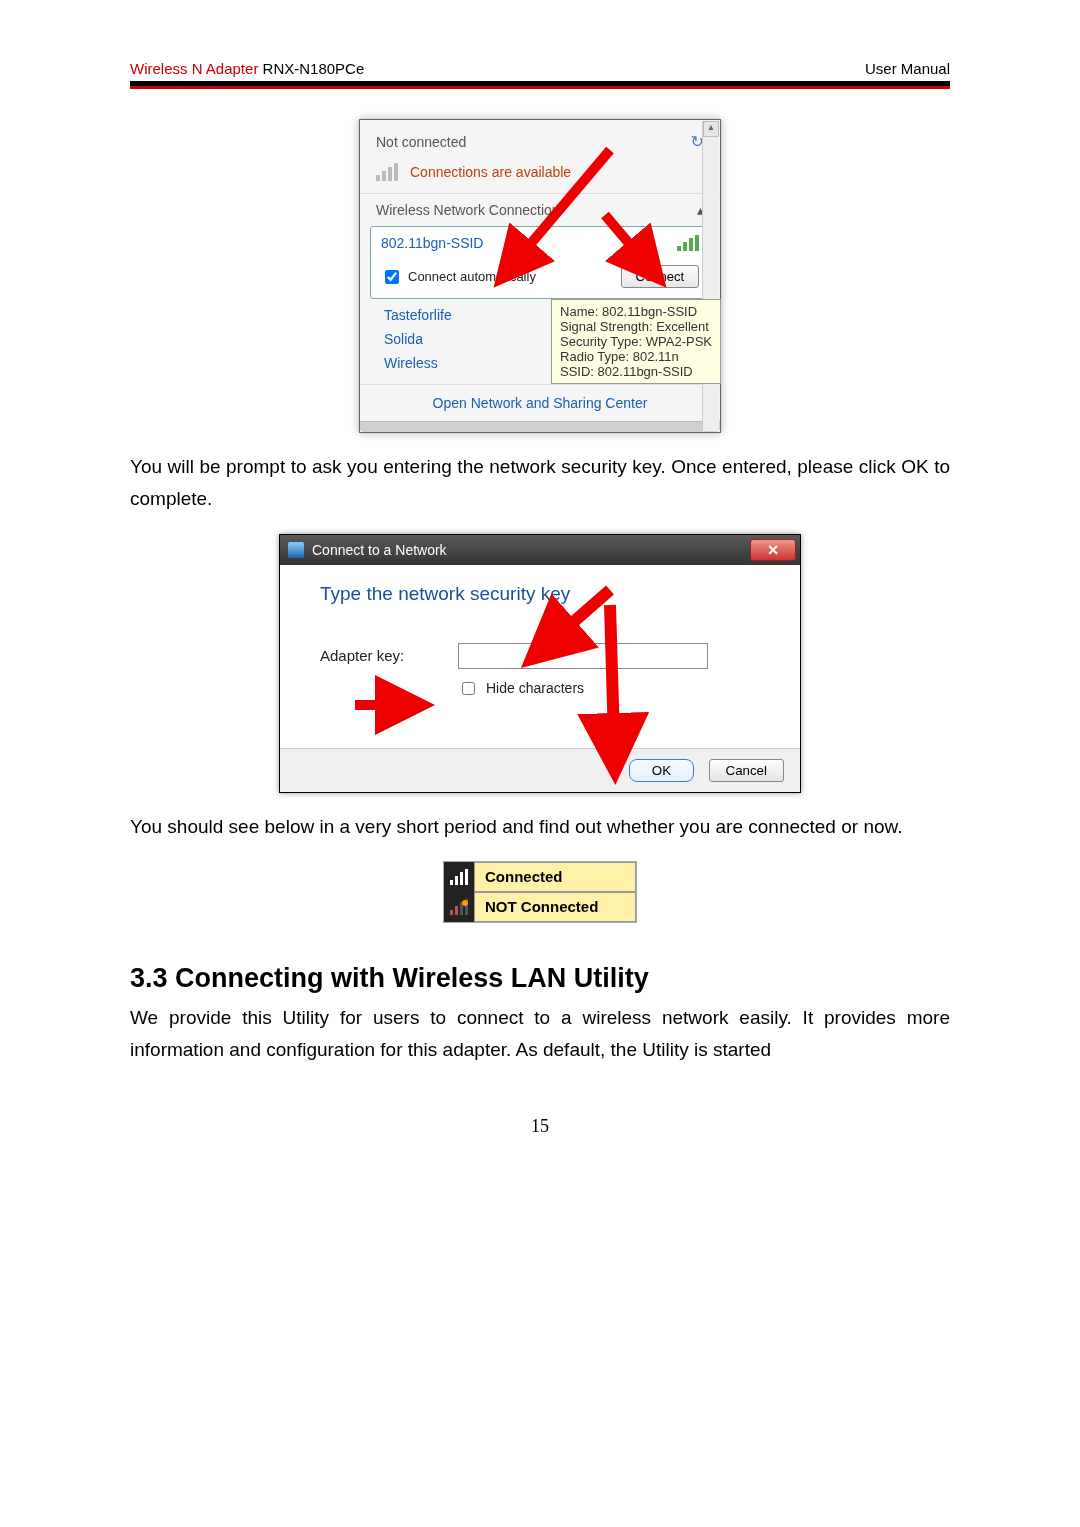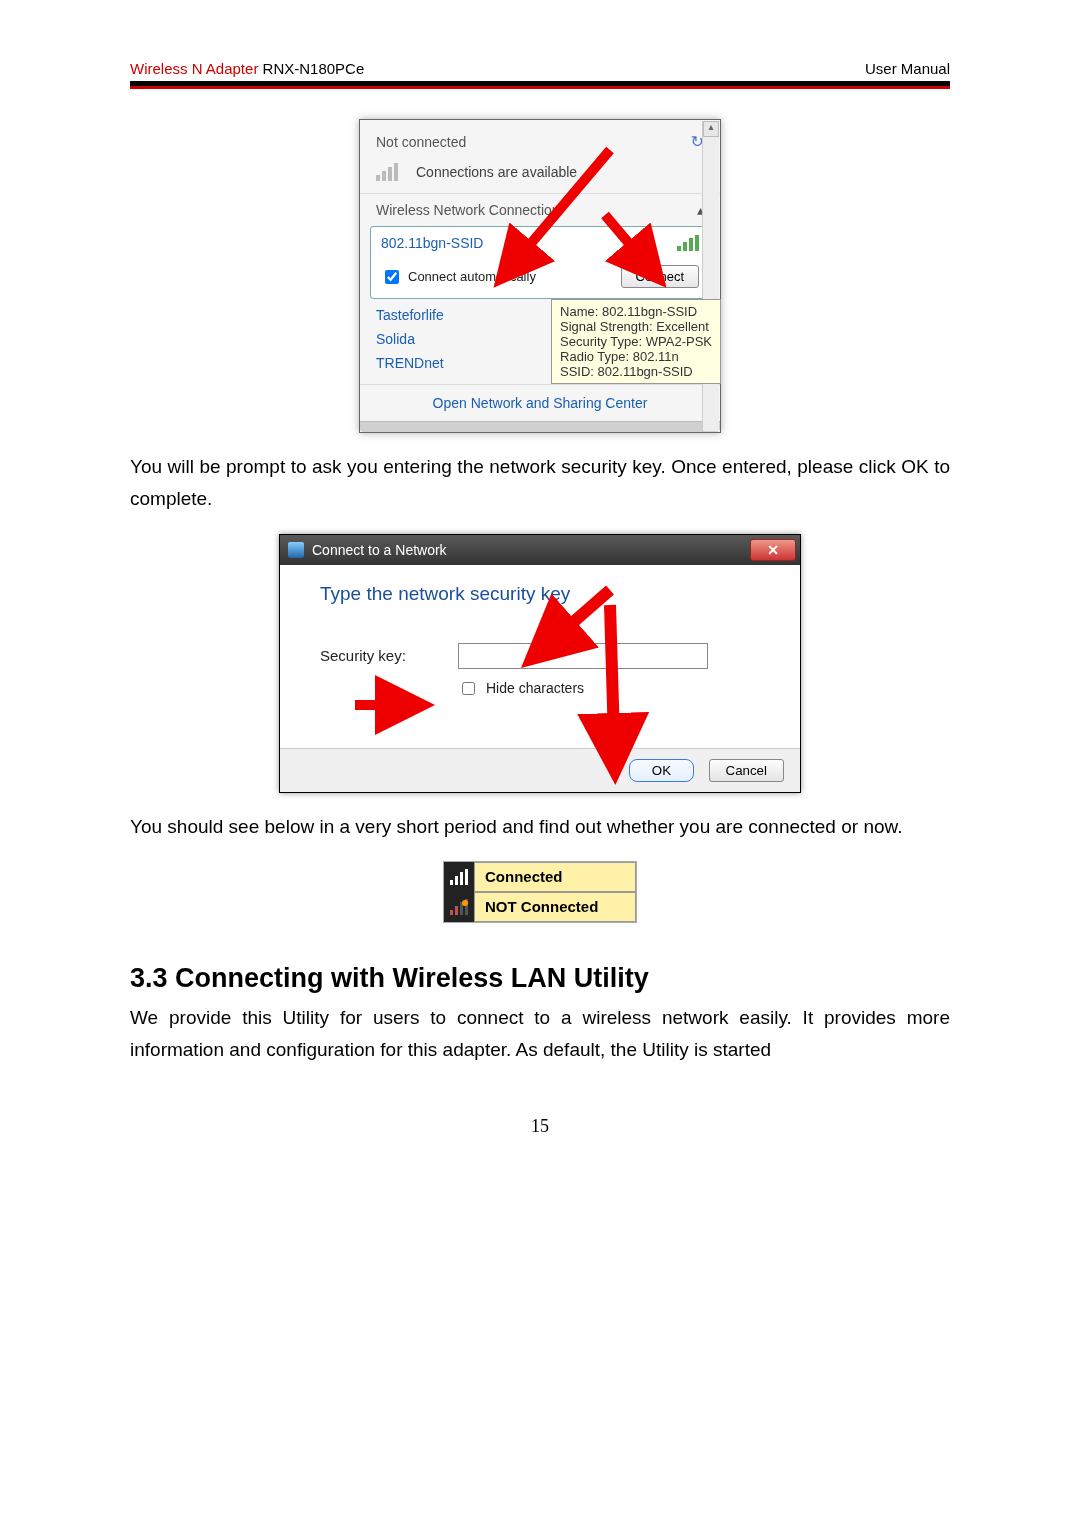--- a/index.html
+++ b/index.html
@@ -50,35 +50,35 @@
     background: #f5f5f5;
     border: 1px solid #666;
     box-shadow: 0 0 8px rgba(0,0,0,.3);
     font-size: 14px;
     text-align: left;
     position: relative;
   }
   .win-flyout .pad { padding: 12px 16px; }
   .win-flyout .sep { height: 1px; background: #ddd; }
   .notconn { display:flex; justify-content:space-between; align-items:center; color:#555; }
-  .avail-row { display:flex; align-items:center; gap:18px; margin-top:12px; color:#404040; }
+  .avail-row { display:flex; align-items:center; gap:12px; margin-top:12px; color:#c2410c; }
   .sub-hdr { display:flex; justify-content:space-between; color:#555; padding: 8px 16px; }
   .ssid-box { margin: 0 10px; background:#fff; border:1px solid #7aa; border-radius:3px; }
   .ssid-top { display:flex; justify-content:space-between; padding:8px 10px; color:#1a5fb4; }
   .ssid-bot { display:flex; justify-content:space-between; align-items:center; padding:6px 10px 10px 10px; gap:10px; }
   .chk { display:flex; align-items:center; gap:6px; font-size:13px; color:#222; }
   .chk input { width:14px; height:14px; }
   .btn7 {
     background: linear-gradient(#fdfdfd,#e6e6e6);
     border:1px solid #888; border-radius:3px;
     padding: 3px 14px; font-size:13px; cursor:pointer;
   }
   .tooltip-row { position:relative; display:flex; align-items:flex-start; }
   .netlist { flex:1; padding:4px 16px 2px 16px; color:#1a5fb4; }
-  .netlist div { padding:4px 0; }
+  .netlist div { padding:4px 0;margin-left:8px; }
   .tooltip {
     background:#ffffe1; border:1px solid #999;
     font-size:13px; color:#333; padding:4px 8px;
     margin-right:-1px;
   }
   .link-center { text-align:center; color:#1a5fb4; padding:10px 0; font-size:14px; cursor:pointer; }
   .scroll-strip { position:absolute; right:1px; top:1px; bottom:1px; width:16px; background:#eee; border-left:1px solid #ccc; }
   .scroll-strip .thumb { position:absolute; top:0; left:0; right:0; height:14px; background:#e6e6e6; border:1px solid #bbb; text-align:center; line-height:10px; font-size:10px; color:#666;}
   .bottom-glow { height:10px; border-top:1px solid #bbb; background:#d0d0d0; border-radius:0 0 4px 4px; }
   .bars-svg { flex:none; }
@@ -182,21 +182,21 @@
             <input type="checkbox" checked="" style="">
             <span>Connect automatically</span>
           </label>
           <button class="btn7">Connect</button>
         </div>
       </div>
       <div class="tooltip-row">
         <div class="netlist">
           <div>Tasteforlife</div>
           <div>Solida</div>
-          <div>TRENDnet</div>
+          <div>Wireless</div>
         </div>
         <div class="tooltip">
           <div>Name: 802.11bgn-SSID</div>
           <div>Signal Strength: Excellent</div>
           <div>Security Type: WPA2-PSK</div>
           <div>Radio Type: 802.11n</div>
           <div>SSID: 802.11bgn-SSID</div>
         </div>
       </div>
       <div class="sep"></div>
@@ -224,21 +224,21 @@
           <span style="display:inline-block;width:16px;height:16px;background:linear-gradient(#8cf,#26a);border-radius:2px;"></span>
           <span>Connect to a Network</span>
         </div>
         <div class="dlg-close">
           <span>✕</span>
         </div>
       </div>
       <div class="dlg-body">
         <div class="dlg-h">Type the network security key</div>
         <div class="form-row">
-          <label>Security key:</label>
+          <label>Adapter key:</label>
           <input class="sec-input" type="text" style="">
         </div>
         <div class="hide-row">
           <input type="checkbox" style="">
           <span>Hide characters</span>
         </div>
         <div style="height:40px"></div>
       </div>
       <div class="dlg-foot">
         <button class="ok-btn">OK</button>

